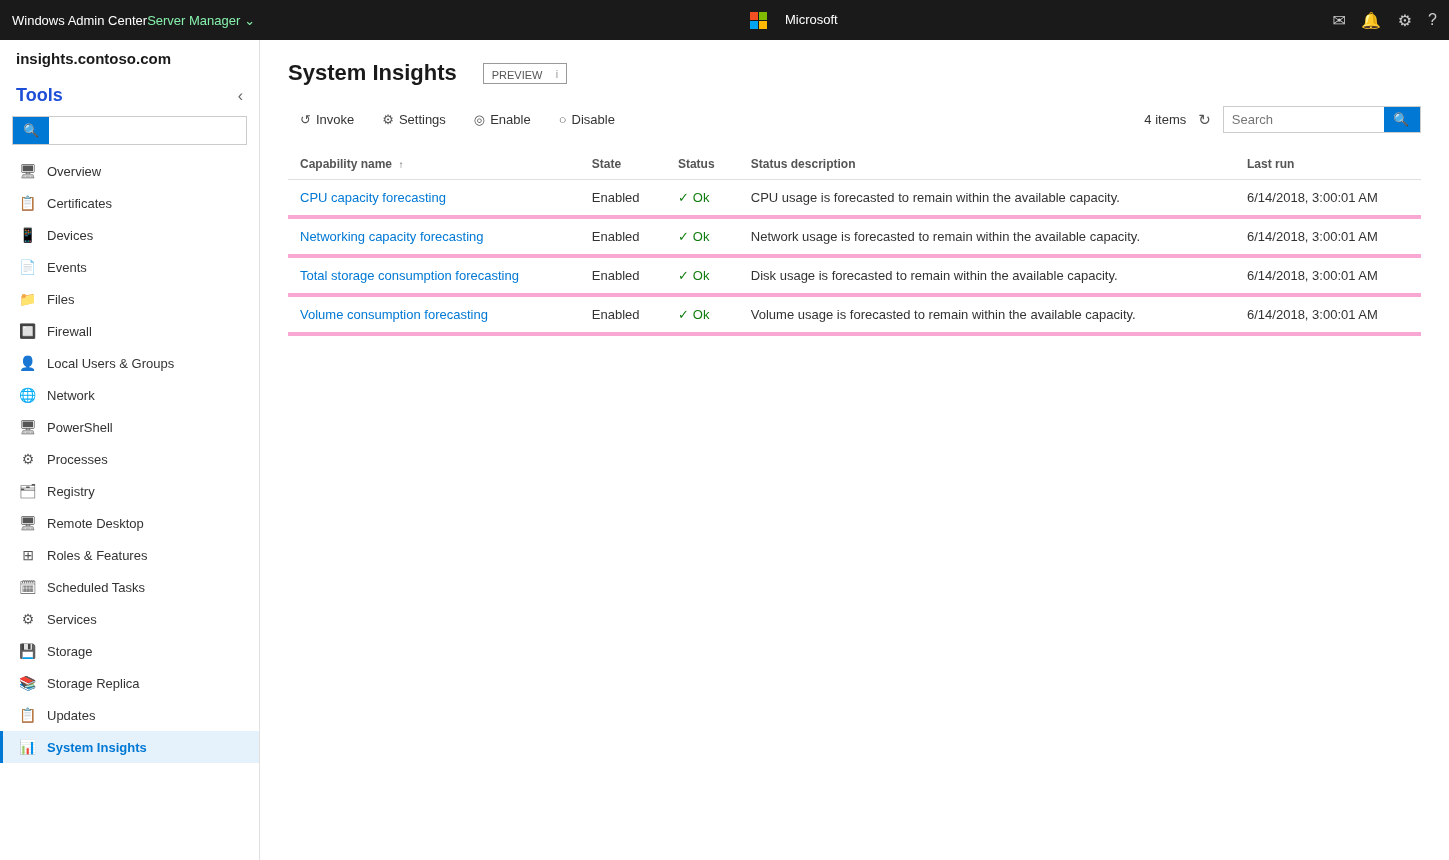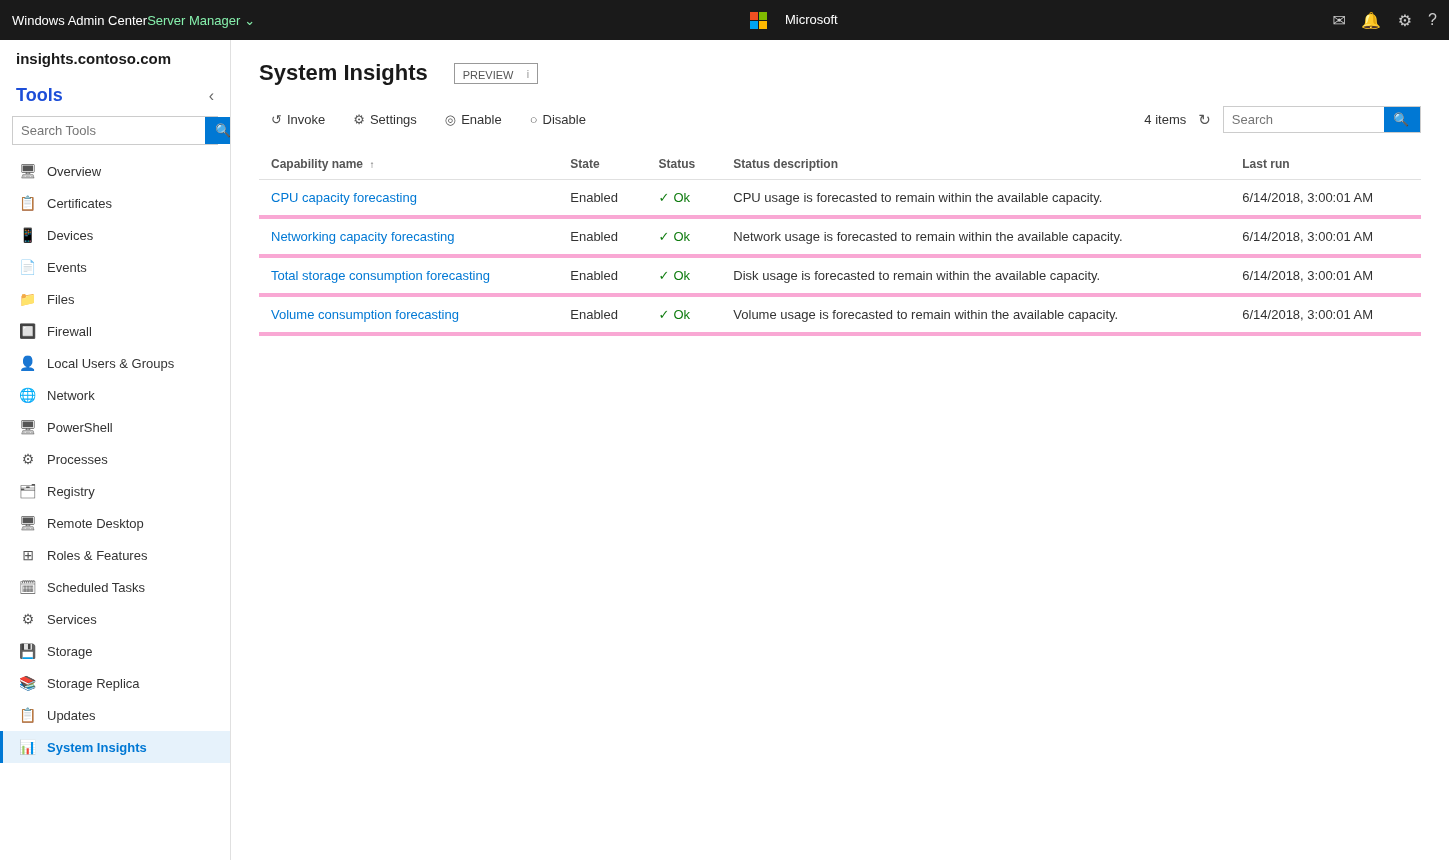--- a/index.html
+++ b/index.html
@@ -26,21 +26,21 @@
     .sq1 { background: #f25022; }
     .sq2 { background: #7fba00; }
     .sq3 { background: #00a4ef; }
     .sq4 { background: #ffb900; }
 
     
     .main-layout { display: flex; flex: 1; overflow: hidden; }
 
     
     .sidebar {
-      width: 231px;
+      width: 260px;
       background: #fff;
       border-right: 1px solid #e0e0e0;
       display: flex;
       flex-direction: column;
       flex-shrink: 0;
       overflow: hidden;
     }
     .sidebar-header {
       padding: 14px 16px 10px 16px;
       display: flex;
@@ -213,21 +213,20 @@
 
   <div class="sidebar">
     <div style="padding: 10px 16px 4px 16px;">
       <span style="font-size:15px; font-weight:600; color:#1a1a1a;">insights.contoso.com</span>
     </div>
     <div class="sidebar-header">
       <span class="sidebar-title">Tools</span>
       <span class="sidebar-collapse">‹</span>
     </div>
     <div class="sidebar-search">
-      <input type="text" placeholder="Search Tools" style="">
       <button>🔍</button>
     </div>
     <nav class="sidebar-nav">
     <div class="nav-item">
           <span class="nav-icon">🖥</span>
           <span>Overview</span>
         </div>
         <div class="nav-item">
           <span class="nav-icon">📋</span>
           <span>Certificates</span>

